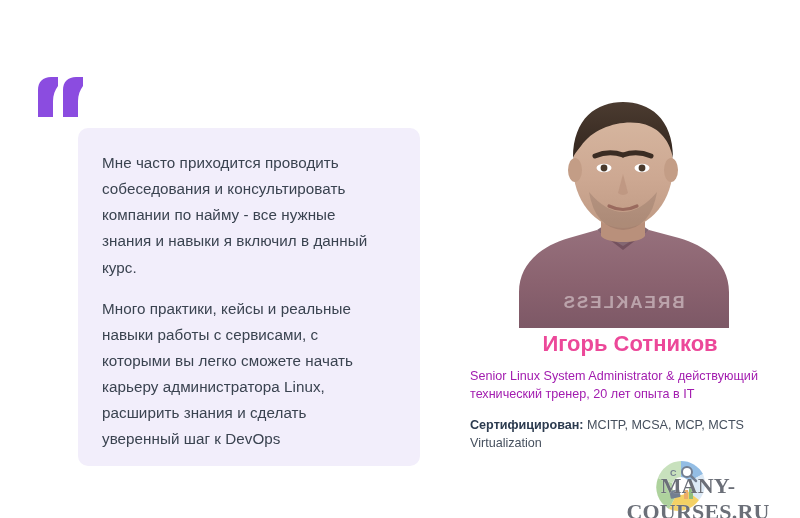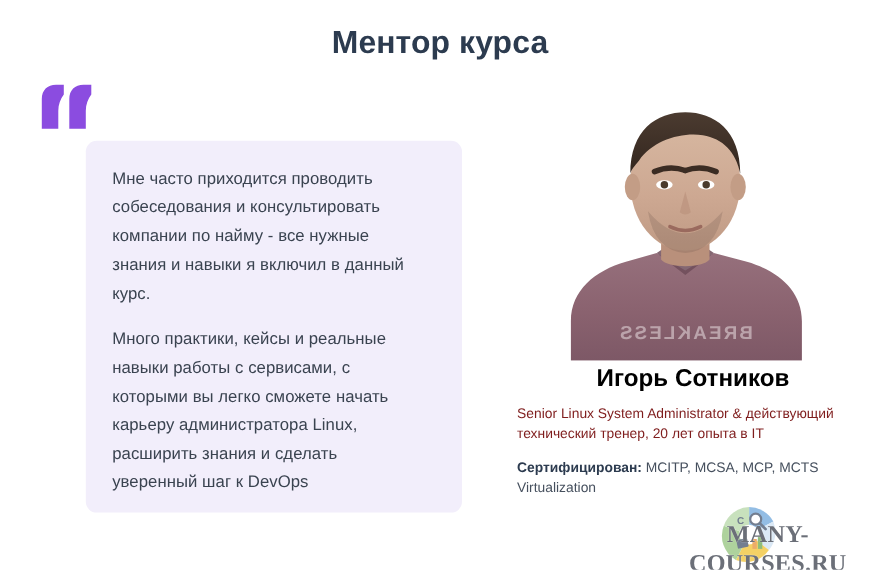--- a/index.html
+++ b/index.html
@@ -84,29 +84,29 @@
     position: absolute;
     left: 470px;
     top: 330px;
     width: 320px;
   }
 
   .mentor-name {
     text-align: center;
     font-size: 22px;
     font-weight: 600;
-    color: #000000;
+    color: #ec4899;
     line-height: 1.25;
     margin-bottom: 9px;
   }
 
   .mentor-role {
     font-size: 12.6px;
     line-height: 1.48;
-    color: #7f1d1d;
+    color: #a21caf;
     margin-bottom: 12px;
   }
 
   .mentor-fact {
     font-size: 12.6px;
     line-height: 1.48;
     color: #46505e;
     margin-bottom: 11px;
   }
   .mentor-fact b { font-weight: 700; color: #2c3b4f; }
@@ -139,21 +139,20 @@
     letter-spacing: 0.2px;
     color: #6b6f78;
     text-shadow: 0 0 1px rgba(255,255,255,0.9);
   }
 </style>
 </head>
 <body>
 
 <div class="slide">
 
-  <div class="page-title">Ментор курса</div>
 
   <div class="quote-mark">
     <svg viewBox="0 0 54 44" xmlns="http://www.w3.org/2000/svg" aria-hidden="true">
       <path d="M2 41 L2 14 C2 6 7 1 15 1 L22 1 L22 10 C19 14 17 19 17 25 L17 41 Z" fill="#8b4ce0"></path>
       <path d="M27 41 L27 14 C27 6 32 1 40 1 L47 1 L47 10 C44 14 42 19 42 25 L42 41 Z" fill="#8b4ce0"></path>
     </svg>
   </div>
 
   <div class="quote-card">
     <p class="quote-para">Мне часто приходится проводить собеседования и консультировать компании по найму - все нужные знания и навыки я включил в данный курс.</p>

